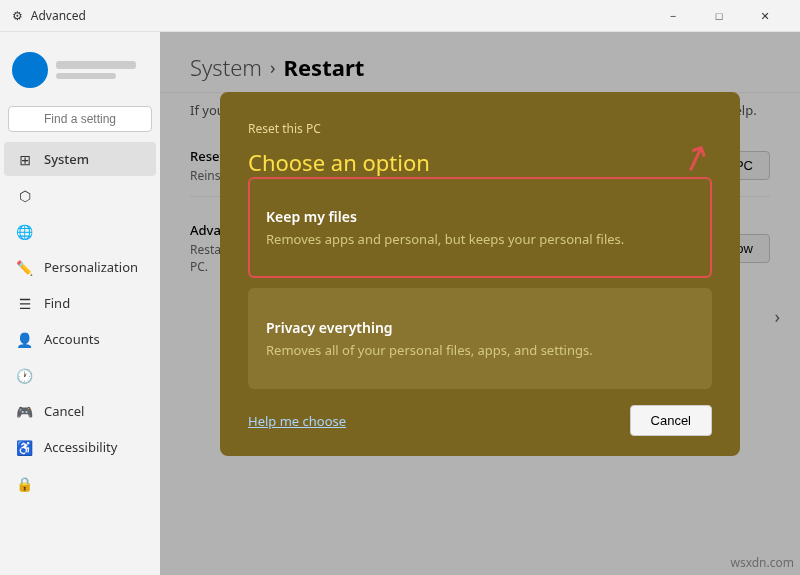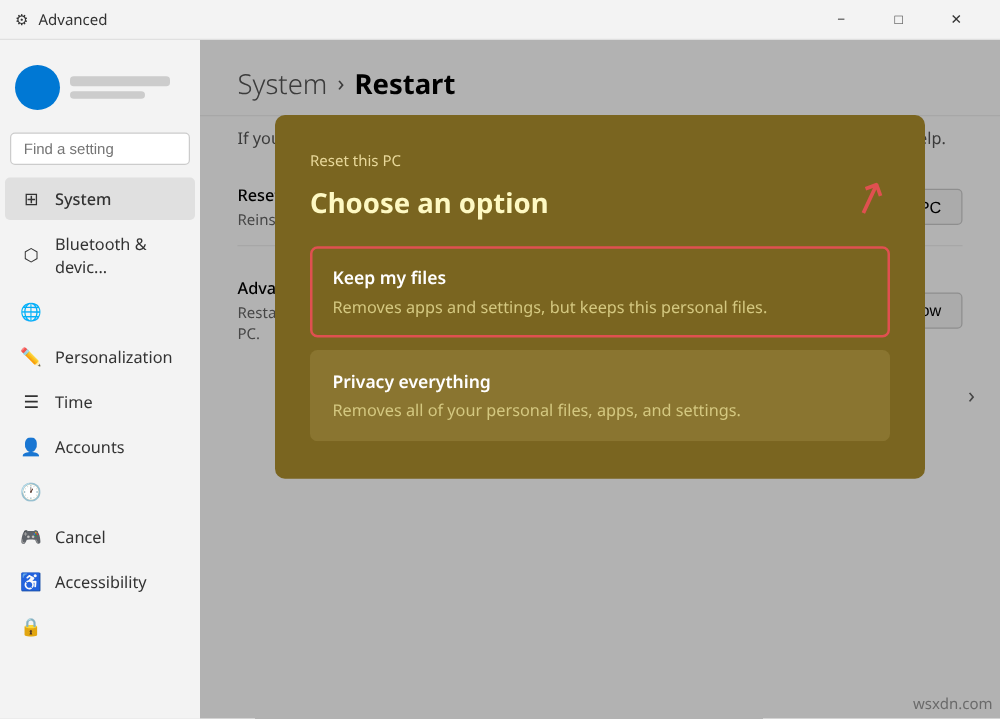--- a/index.html
+++ b/index.html
@@ -98,20 +98,21 @@
     }
 
     .search-box {
       margin: 0 8px 8px;
       padding: 5px 10px;
       border: 1px solid #ccc;
       border-radius: 4px;
       font-size: 12px;
       color: #666;
       background: white;
+      text-align: center;
     }
 
     .nav-item {
       display: flex;
       align-items: center;
       gap: 10px;
       padding: 8px 12px;
       font-size: 13px;
       color: #333;
       cursor: pointer;
@@ -266,39 +267,38 @@
 
     .modal-reset-label {
       font-size: 12px;
       color: #e8d89a;
       margin-bottom: 10px;
       font-weight: 400;
     }
 
     .modal-title {
       font-size: 22px;
-      font-weight: 700;
-      color: #fef9c3;
-      margin-bottom: 20px;
+      font-weight: 400;
+      color: #fde047;
     }
 
     .arrow-indicator {
       position: absolute;
       top: 40px;
       right: 30px;
       font-size: 36px;
       color: #e05050;
       transform: rotate(-20deg);
     }
 
     .option-card {
       background: #8a7530;
       border: 2px solid transparent;
       border-radius: 6px;
-      padding: 14px 16px;
+      padding: 28px 16px;
       margin-bottom: 10px;
       cursor: pointer;
     }
     .option-card.highlighted {
       border: 2px solid #e05050;
       background: #7a6520;
     }
 
     .option-title {
       font-size: 14px;
@@ -370,32 +370,31 @@
     </div>
 
     <input class="search-box" type="text" placeholder="Find a setting" style="">
 
     <div class="nav-item active">
       <span class="nav-icon">⊞</span>
       <span>System</span>
     </div>
     <div class="nav-item">
       <span class="nav-icon">⬡</span>
-      <span>Bluetooth &amp; devic...</span>
     </div>
     <div class="nav-item">
       <span class="nav-icon">🌐</span>
     </div>
     <div class="nav-item">
       <span class="nav-icon">✏️</span>
       <span>Personalization</span>
     </div>
     <div class="nav-item">
       <span class="nav-icon">☰</span>
-      <span>Time</span>
+      <span>Find</span>
     </div>
     <div class="nav-item">
       <span class="nav-icon">👤</span>
       <span>Accounts</span>
     </div>
     <div class="nav-item">
       <span class="nav-icon">🕐</span>
     </div>
     <div class="nav-item">
       <span class="nav-icon">🎮</span>
@@ -447,26 +446,30 @@
 
     <div class="modal-backdrop">
       <div class="modal">
         <div class="modal-reset-label">Reset this PC</div>
         <div class="modal-title">Choose an option</div>
 
         <div class="arrow-indicator">↗</div>
 
         <div class="option-card highlighted">
           <div class="option-title">Keep my files</div>
-          <div class="option-desc">Removes apps and settings, but keeps this personal files.</div>
+          <div class="option-desc">Removes apps and personal, but keeps your personal files.</div>
         </div>
 
         <div class="option-card">
           <div class="option-title">Privacy everything</div>
           <div class="option-desc">Removes all of your personal files, apps, and settings.</div>
         </div>
 
+        <div class="modal-footer">
+          <span class="help-link">Help me choose</span>
+          <button class="btn-cancel">Cancel</button>
+        </div>
       </div>
     </div>
 
     <div class="watermark">wsxdn.com</div>
   </div>
 </div>
 
 </body></html>

